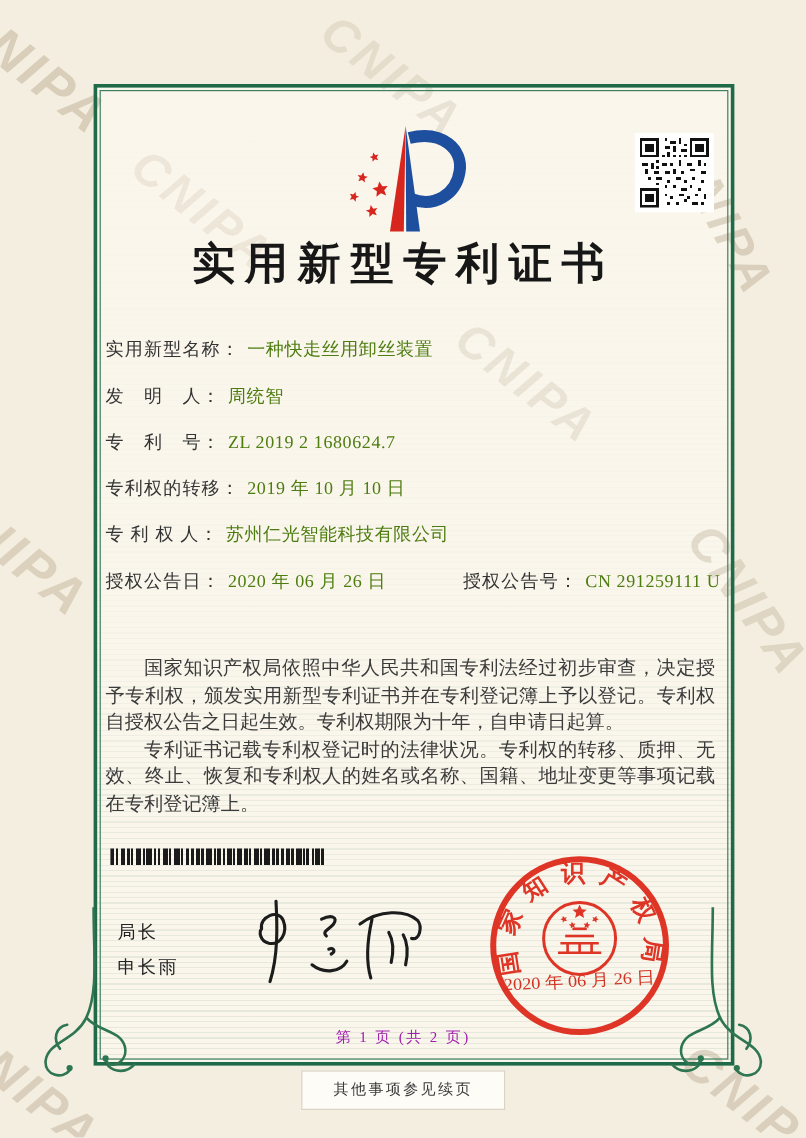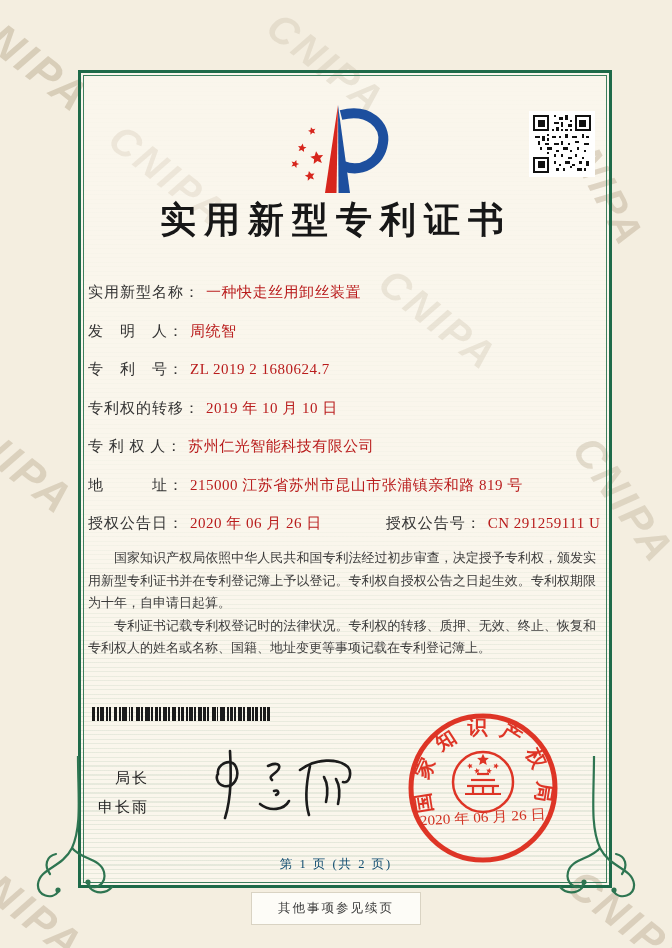--- a/index.html
+++ b/index.html
@@ -17,31 +17,31 @@
   .frame-inner{position:absolute;left:2px;top:2px;right:2px;bottom:2px;border:1px solid #3d7f5e;}
   .content{position:absolute;inset:0;z-index:5;color:#333;}
   .cert-no{position:absolute;left:88px;top:110px;font-size:13.5px;letter-spacing:1.5px;color:#3a3a3a;}
   .logo{position:absolute;left:283px;top:103px;width:112px;height:94px;}
   .qr{position:absolute;left:529px;top:111px;width:66px;height:66px;background:#fff;padding:4px;box-sizing:border-box;}
   .title{position:absolute;left:0;top:196px;width:100%;text-align:center;font-size:36px;font-weight:700;
          letter-spacing:8px;color:#171717;margin:0;font-family:Liberation Mono, monospace;}
   .fields{position:absolute;left:88px;top:284px;width:512px;font-size:15px;}
   .frow{margin-bottom:21.5px;line-height:17px;white-space:nowrap;}
   .flabel{color:#333;letter-spacing:1px;}
-  .fvalue{color:#b91c1c;margin-left:6px;letter-spacing:.5px;}
+  .fvalue{color:#4d7c0f;margin-left:6px;letter-spacing:.5px;}
   .pair2{margin-left:64px;}
-  .paras{position:absolute;left:88px;top:547px;width:508px;font-size:13px;line-height:22.5px;
+  .paras{position:absolute;left:88px;top:547px;width:508px;font-size:16px;line-height:22.5px;
          text-align:justify;color:#3b3b3b;}
   .paras p{margin:0;text-indent:2em;}
   .barcode{position:absolute;left:92px;top:707px;width:178px;height:14px;}
   .signer{position:absolute;left:98px;top:763px;font-family:"Liberation Sans",sans-serif;font-size:15px;
-          color:#222;line-height:29px;letter-spacing:2px;text-align:right;}
+          color:#222;line-height:29px;letter-spacing:2px;}
   .sig{position:absolute;left:196px;top:744px;width:190px;height:80px;}
   .seal{position:absolute;left:407px;top:712px;width:152px;height:152px;mix-blend-mode:multiply;opacity:.95;}
-  .page-no{position:absolute;left:0;top:856px;width:100%;text-align:center;font-size:12.5px;letter-spacing:2px;color:#0c4a6e;}
+  .page-no{position:absolute;left:0;top:856px;width:100%;text-align:center;font-size:12.5px;letter-spacing:2px;color:#a21caf;}
   .note-box{position:absolute;left:50%;top:892px;transform:translateX(-50%);background:#fdfcf7;
             border:1px solid #d9d3c3;padding:7px 26px;font-size:12.5px;letter-spacing:2px;color:#3a3a3a;z-index:6;}
   .flourish{position:absolute;z-index:5;}
 </style>
 </head>
 <body>
 
 <div class="page">
 
   <div class="inner-bg"></div>
@@ -180,23 +180,20 @@
       <div class="frow">
         <span class="flabel">专　利　号：</span><span class="fvalue">ZL 2019 2 1680624.7</span>
       </div>
       <div class="frow">
         <span class="flabel">专利权的转移：</span><span class="fvalue">2019 年 10 月 10 日</span>
       </div>
       <div class="frow">
         <span class="flabel">专 利 权 人：</span><span class="fvalue">苏州仁光智能科技有限公司</span>
       </div>
       <div class="frow">
-        <span class="flabel">地　　　址：</span><span class="fvalue">215000 江苏省苏州市昆山市张浦镇亲和路 819 号</span>
-      </div>
-      <div class="frow">
         <span class="flabel">授权公告日：</span><span class="fvalue">2020 年 06 月 26 日</span><span class="pair2 flabel">授权公告号：</span><span class="fvalue">CN 291259111 U</span>
       </div>
     </div>
 
     <div class="paras">
       <p>国家知识产权局依照中华人民共和国专利法经过初步审查，决定授予专利权，颁发实用新型专利证书并在专利登记簿上予以登记。专利权自授权公告之日起生效。专利权期限为十年，自申请日起算。</p>
       <p>专利证书记载专利权登记时的法律状况。专利权的转移、质押、无效、终止、恢复和专利权人的姓名或名称、国籍、地址变更等事项记载在专利登记簿上。</p>
     </div>
 
     <svg class="barcode" viewBox="0 0 95 10" preserveAspectRatio="none" shape-rendering="crispEdges">

